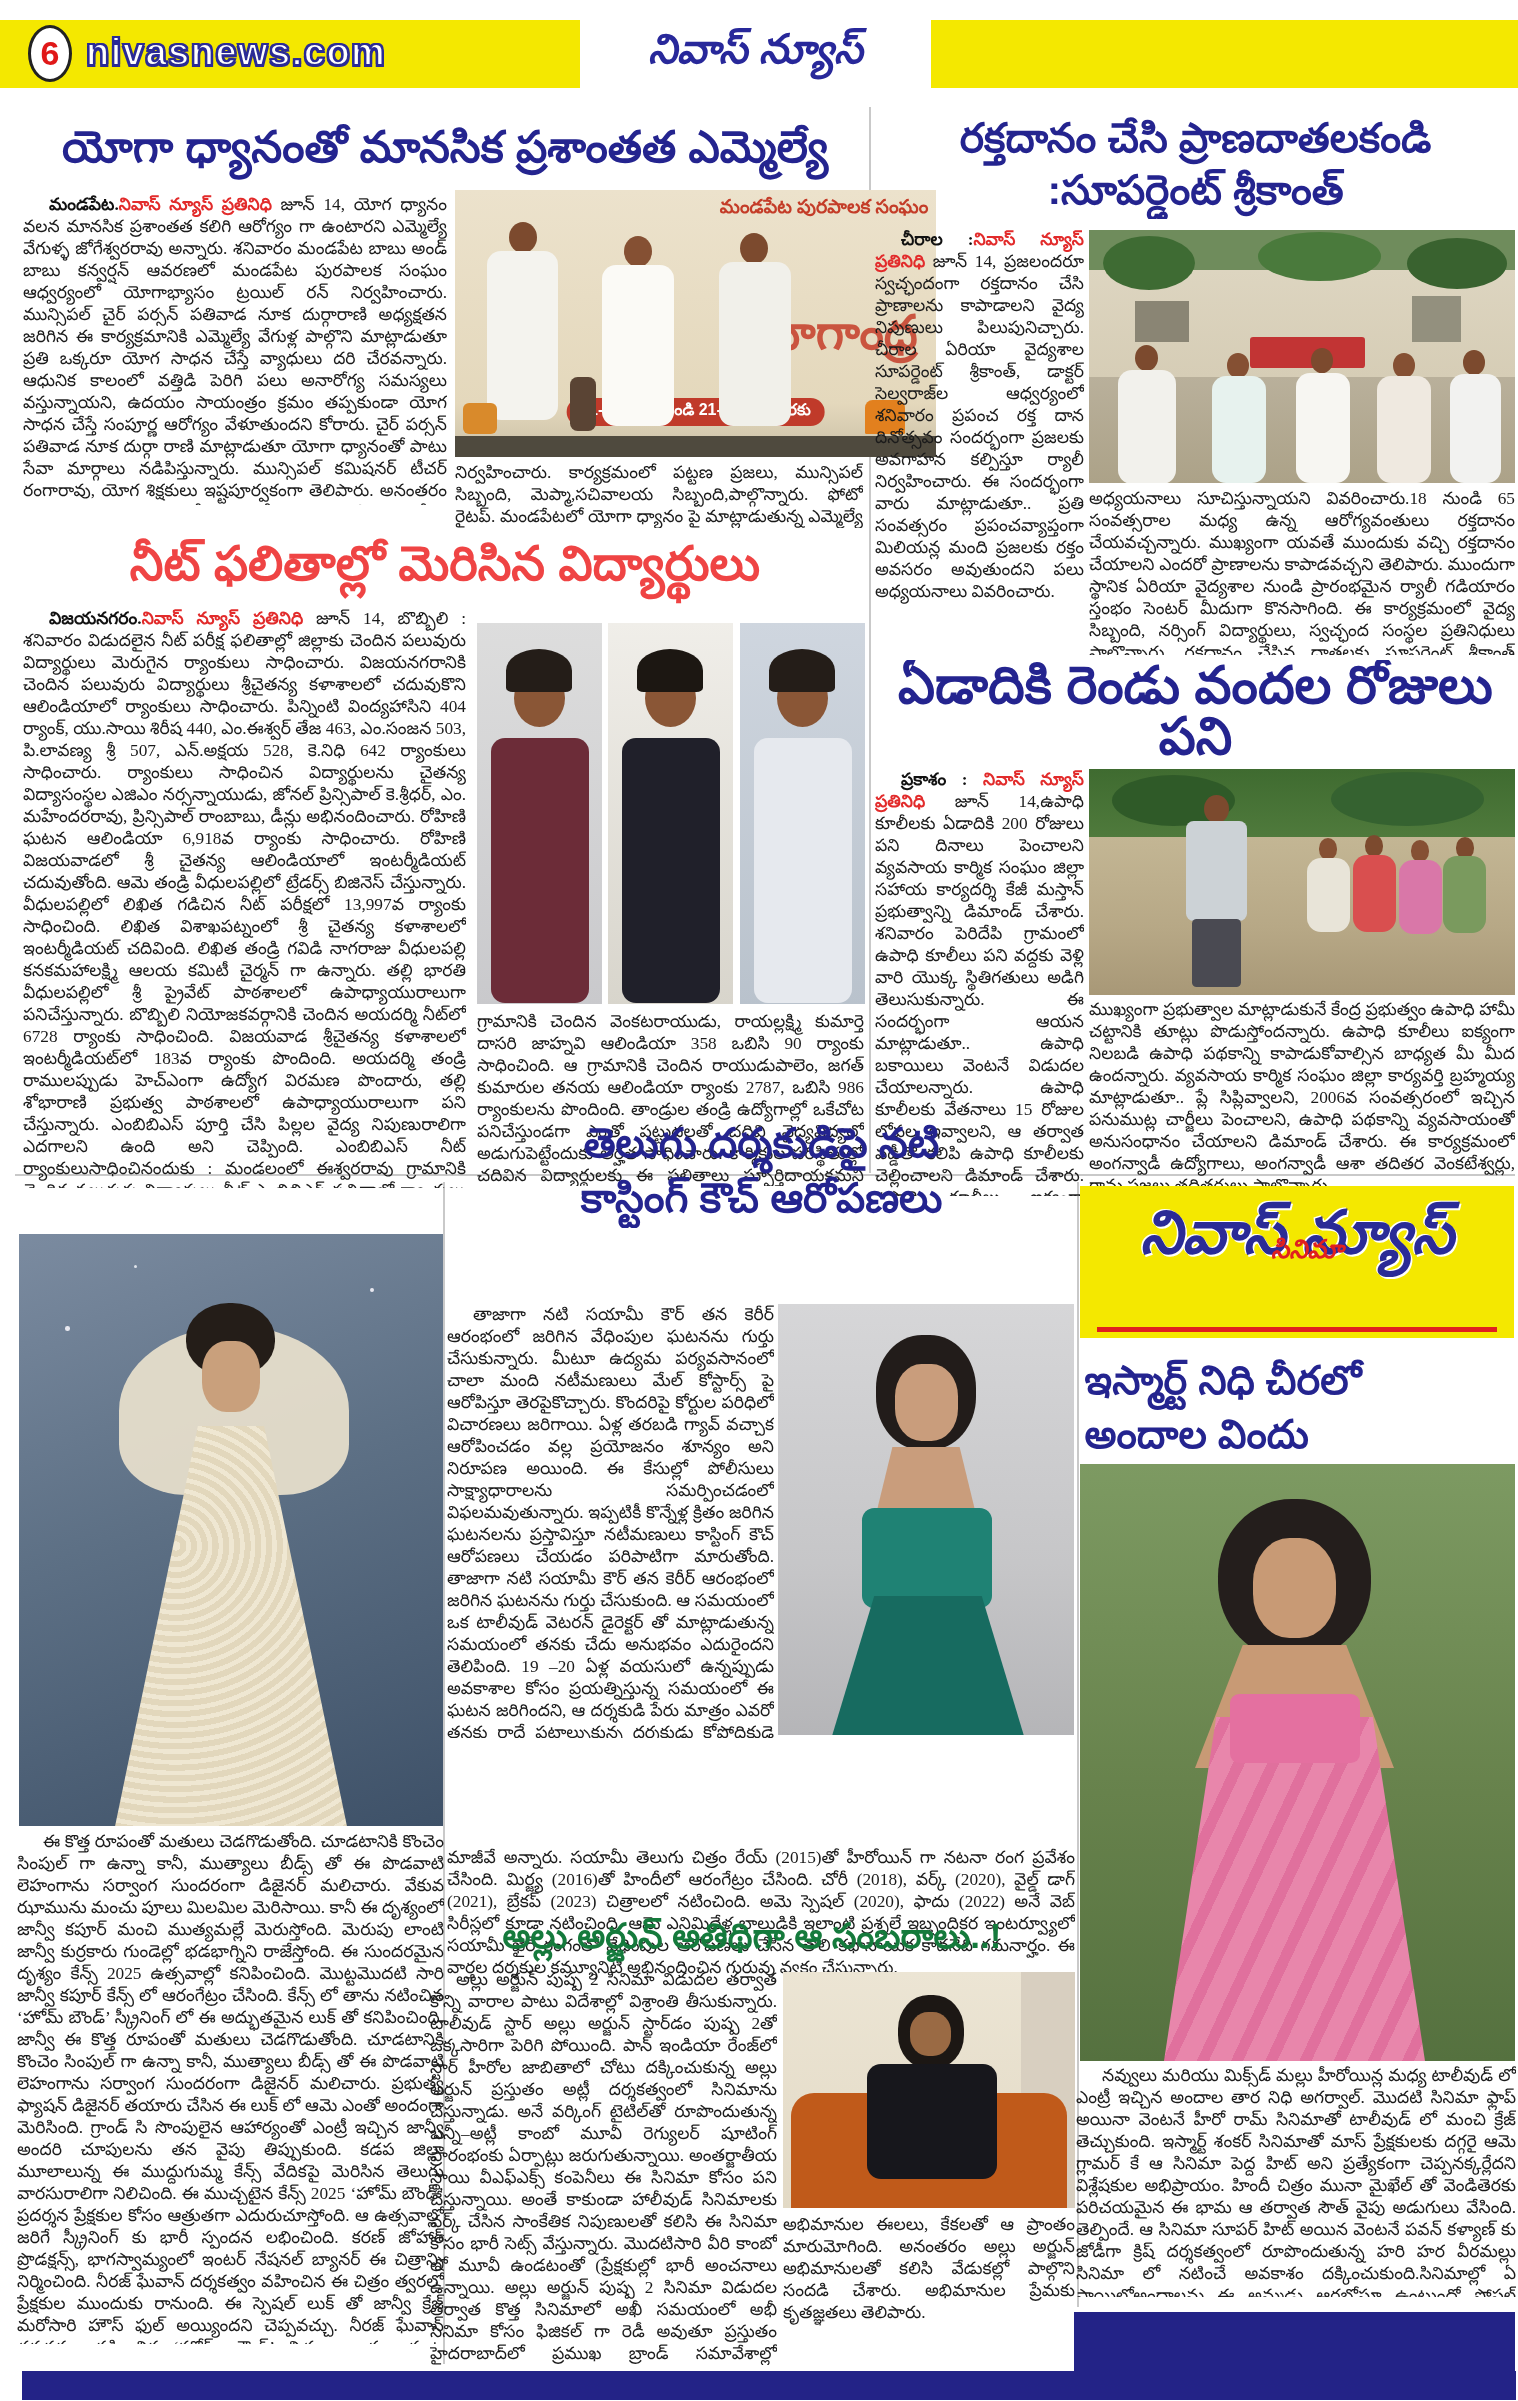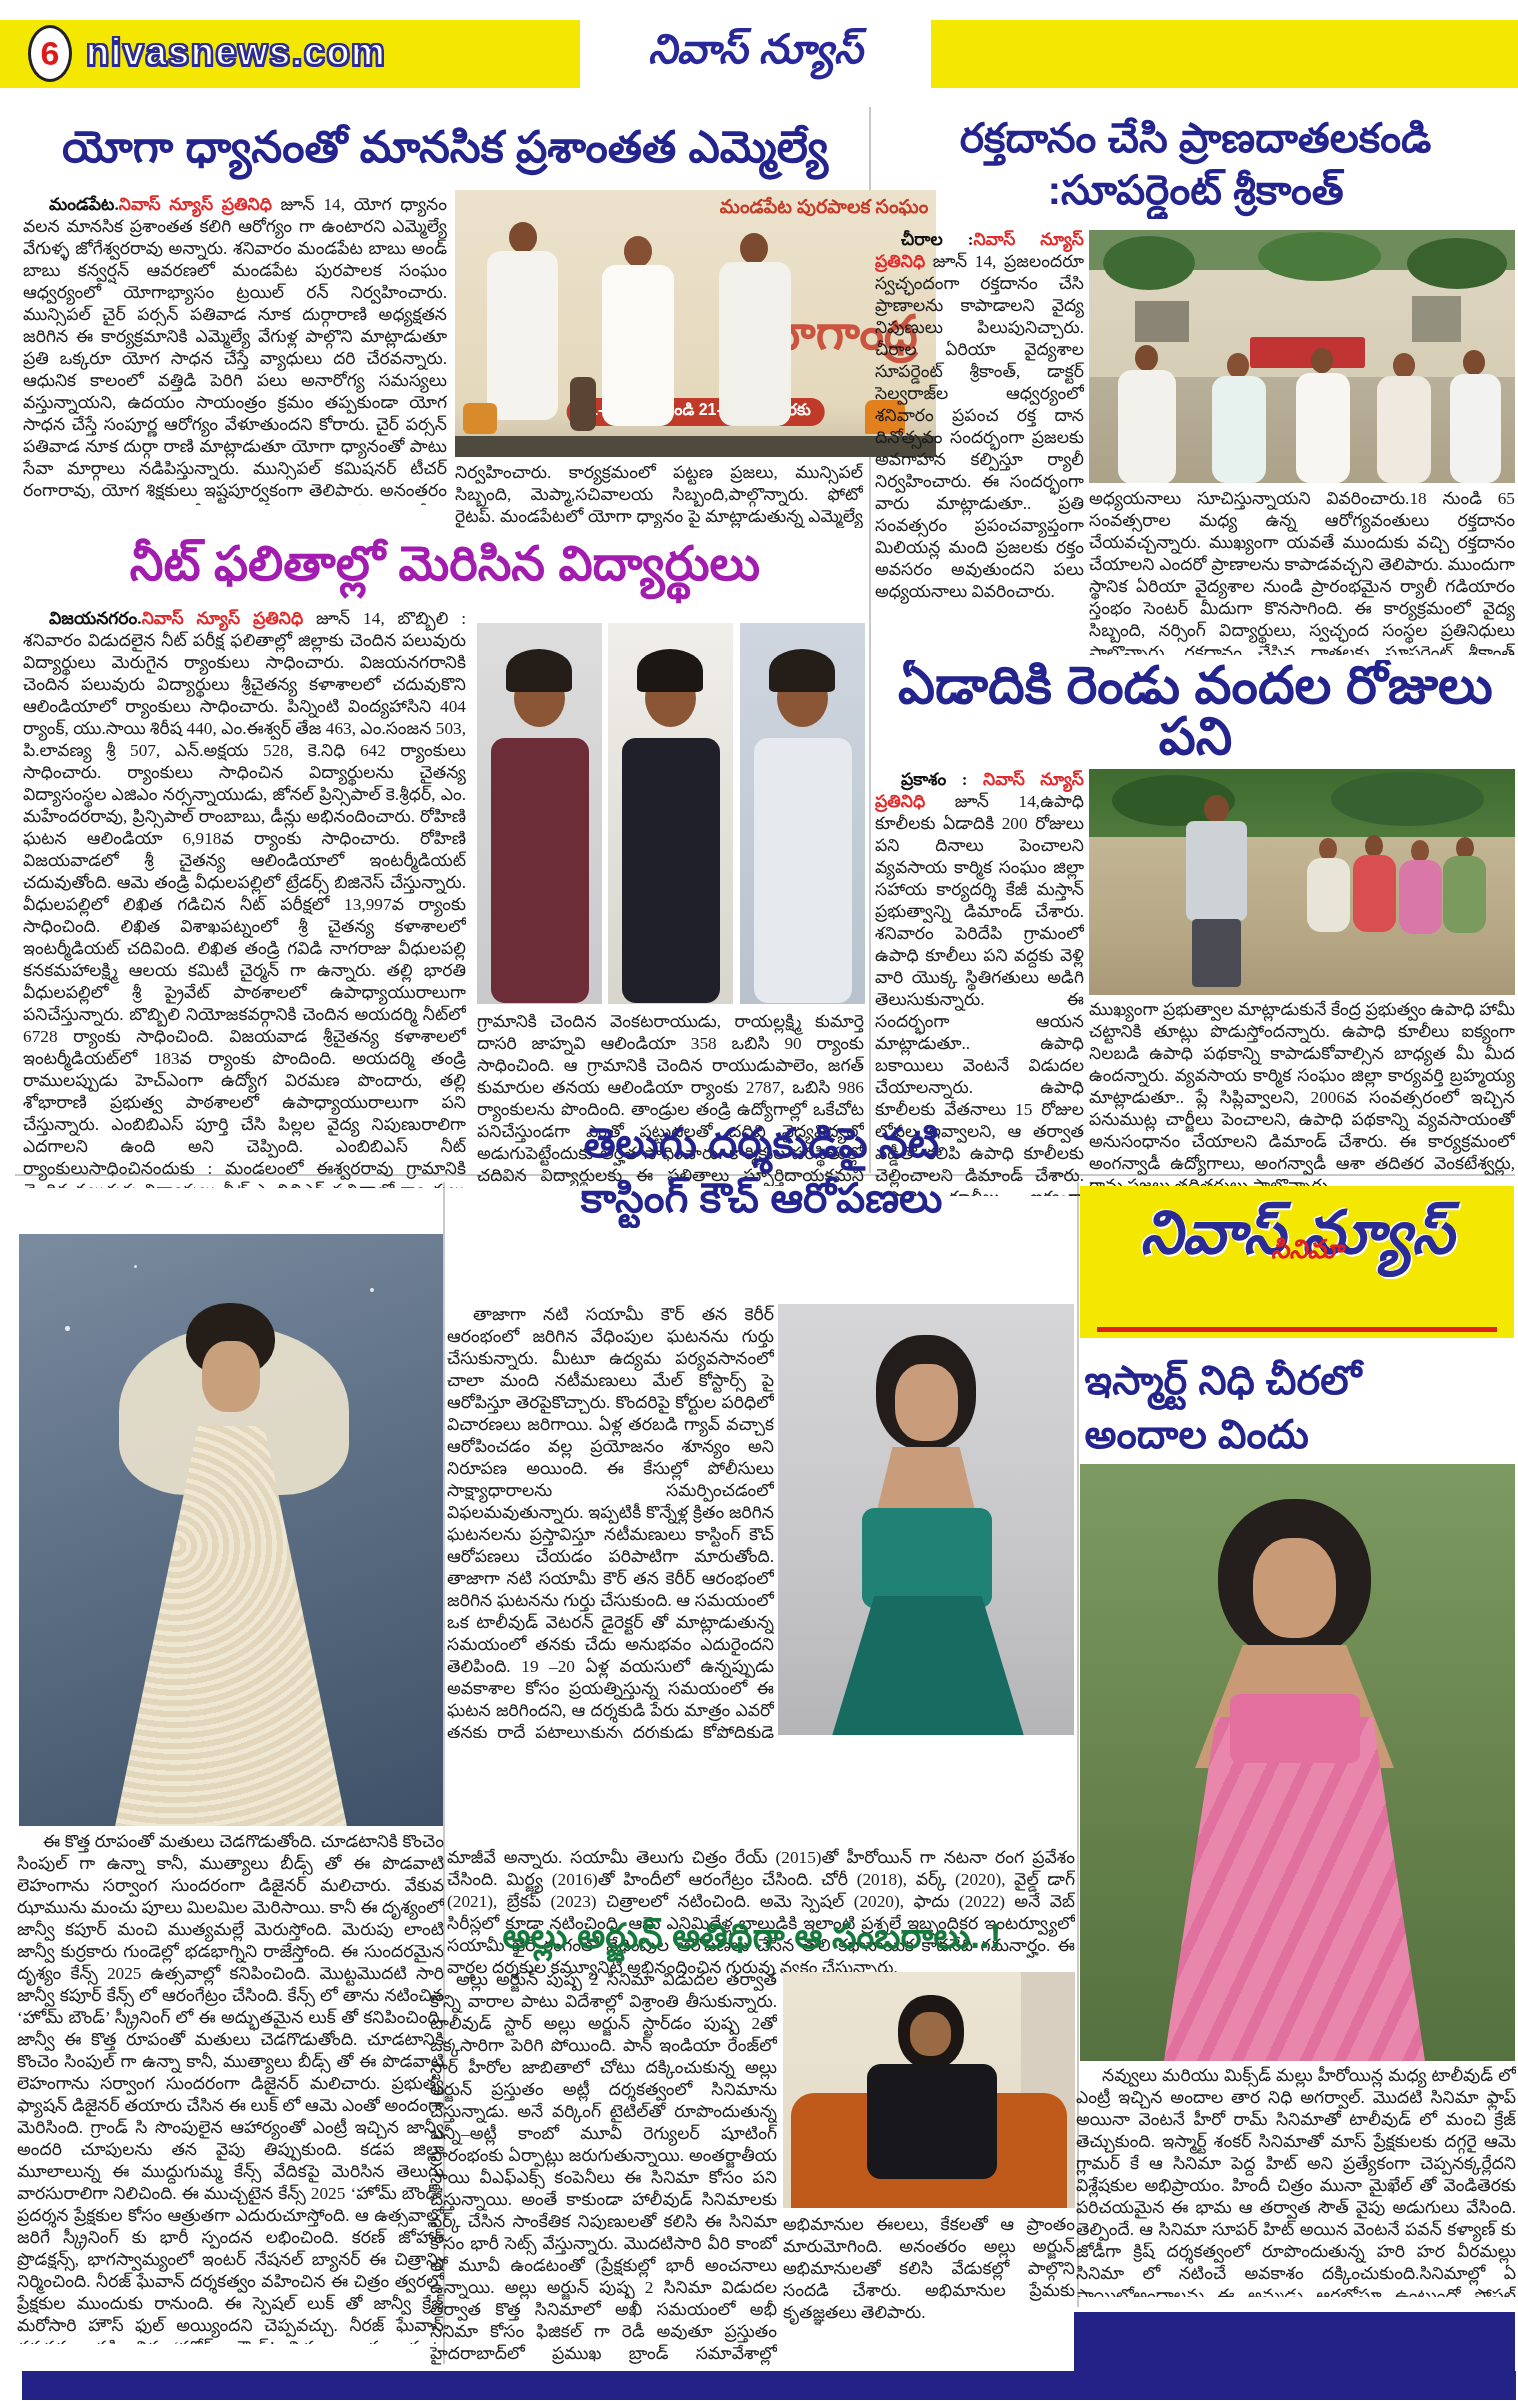--- a/index.html
+++ b/index.html
@@ -7,21 +7,21 @@
   html,body{background:#ffffff}
   body{font-family:"Liberation Sans","DejaVu Sans",sans-serif}
   #page{position:relative;width:1518px;height:2401px;background:#ffffff;overflow:hidden}
   .abs{position:absolute}
   .bodytext{font-size:17.3px;line-height:22px;text-align:justify;color:#1b1b1b;overflow:hidden;font-family:"Liberation Serif","DejaVu Serif",serif}
   .bodytext p{text-indent:26px}
   .credit{color:#e22b2b;font-weight:bold}
   .dl{color:#111;font-weight:bold}
   .hl{font-weight:bold;text-align:center;overflow:hidden}
   .hl-blue{color:#24248f}
-  .hl-red{color:#a21caf}
+  .hl-red{color:#ef4444}
   .hl-green{color:#157a3c}
   .photo{position:absolute;overflow:hidden}
   .fig-head{position:absolute;border-radius:50%}
   .fig-body{position:absolute;border-radius:14px}
   .vrule{position:absolute;width:1.5px;background:#c9c9c9}
   .hrule{position:absolute;height:1.5px;background:#c9c9c9}
   
   #hdr-bar{position:absolute;left:0;top:20px;width:1518px;height:68px;background:#f4e800}
   #hdr-white{position:absolute;left:580px;top:20px;width:351px;height:68px;background:#ffffff;display:flex;align-items:center;justify-content:center}
   #masthead{font-size:41px;font-weight:bold;color:#28289a;font-style:italic}

